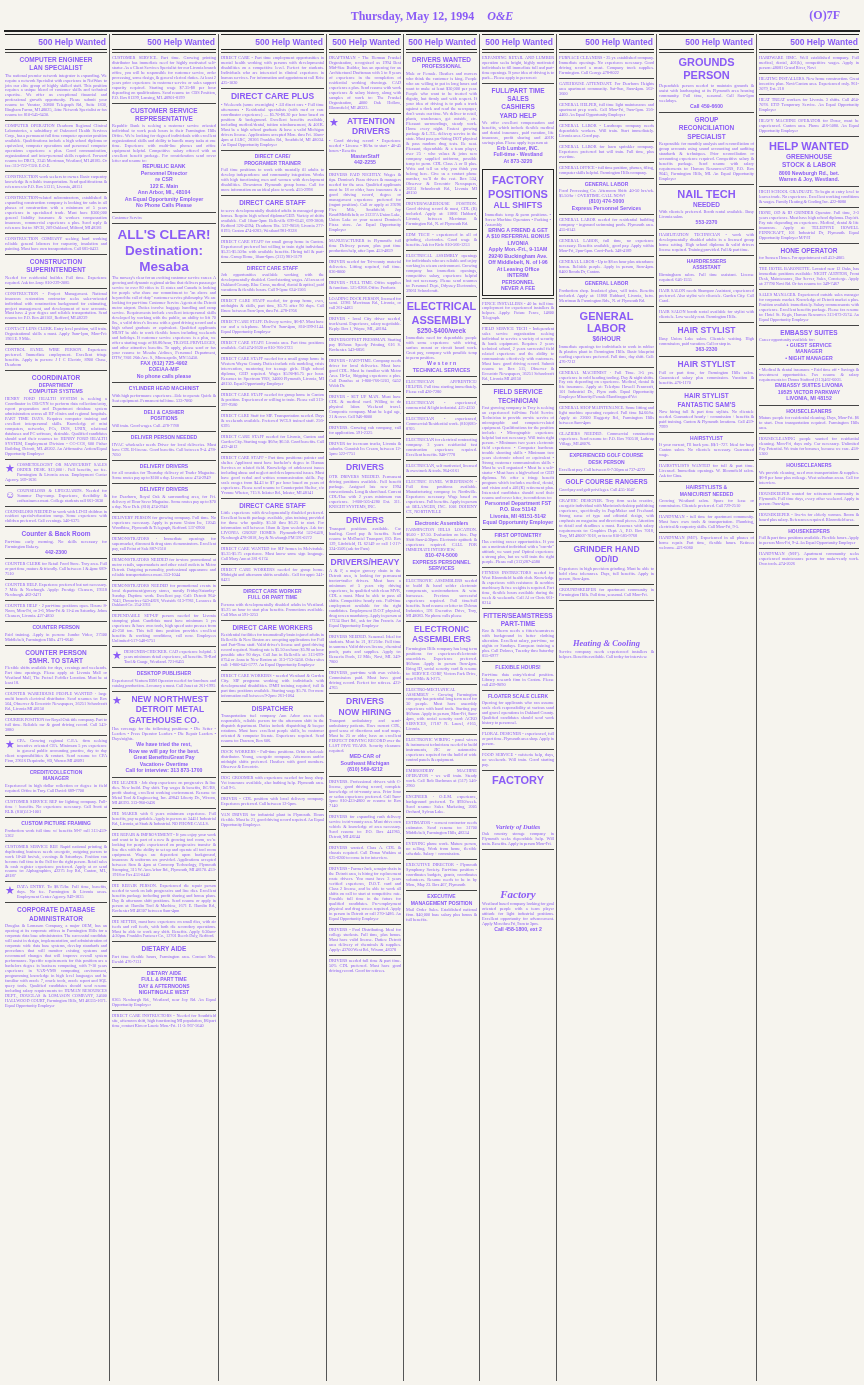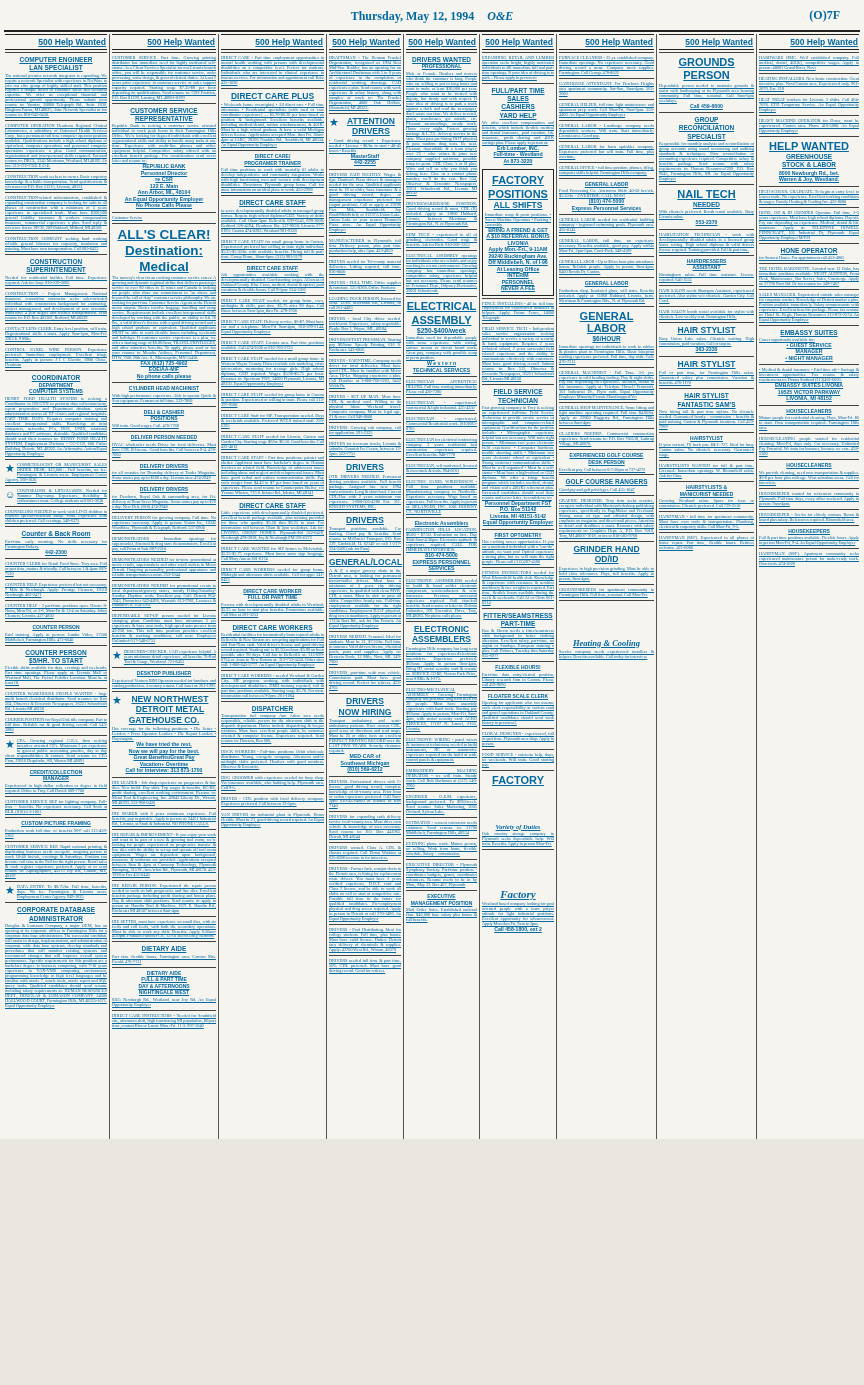--- a/index.html
+++ b/index.html
@@ -1,17 +1,17 @@
 <!DOCTYPE html>
 <html><head>
 <meta charset="utf-8">
 <style>
   html,body{margin:0;padding:0;background:#e9e7e0;}
-  #page{position:relative;width:864px;height:1139px;background:#f6f4ee;color:#0369a1;
-    font-family:"Liberation Serif","DejaVu Serif",serif;overflow:hidden;text-decoration:underline;}
+  #page{position:relative;width:864px;height:1385px;background:#f6f4ee;color:#8b5cf6;
+    font-family:"Liberation Serif","DejaVu Serif",serif;overflow:hidden;}
   #topbar{height:30px;position:relative;border-bottom:2px solid #222;margin:0 4px;}
   #dateline{position:absolute;left:0;right:0;top:9px;text-align:center;font-size:12px;font-weight:bold;}
   #dateline .oe{font-style:italic;margin-left:10px;}
   #pagenum{position:absolute;right:20px;top:8px;font-size:12px;font-weight:bold;}
   #cols{display:flex;height:1347px;padding:2px 3px 0 3px;}
   .col{overflow:hidden;border-right:1px solid #555;padding:0 2px;box-sizing:border-box;flex:none;}
   .col:last-child{border-right:none;}
   .c0{width:107px}.c1{width:109px}.c2{width:108px}.c3{width:77px}.c4{width:76px}
   .c5{width:77px}.c6{width:100px}.c7{width:100px}.c8{width:104px}
   .colhead{border:1px solid #222;border-left:none;border-right:none;font-family:"Liberation Sans",sans-serif;
@@ -163,21 +163,21 @@
           <div class="t">Ann Arbor, MI., 48104</div>
           <div class="t">An Equal Opportunity Employer</div>
           <div class="t">No Phone Calls Please</div>
         </div>
         <div class="ad">
           <div class="b">Customer Service</div>
         </div>
         <div class="ad">
           <div class="h s5">ALL'S CLEAR!</div>
           <div class="h s5">Destination:</div>
-          <div class="h s5">Medical</div>
+          <div class="h s5">Mesaba</div>
           <div class="b">The runway's clear for an exciting customer service career. A growing and dynamic regional airline that delivers passenger service to over 80 cities in 15 states and Canada is looking for people who share our commitment to "an above and beyond the call of duty" customer service philosophy. We are looking for part-time Customer Service Agents at the Detroit metro airport. Duties involve baggage handling and ramp service. Requirements include excellent interpersonal skills developed by working with the public, an ability to lift 70 lbs., a valid driver's license with a good driving record and a high school graduate or equivalent. Qualified applicants MUST be able to work flexible hours including weekends and holidays. If customer service experience is a plus, we offer a starting wage of $6.86/hour, TRAVEL PRIVILEGES, and other attractive benefits. To apply, please send or fax your resume to Mesaba Airlines, Personnel Department, DTW, 7801 26th Ave. S., Minneapolis, MN 55450.</div>
           <div class="t">FAX (612) 725-4902</div>
           <div class="t">EOE/AA-M/F</div>
           <div class="t">No phone calls please</div>
         </div>
         <div class="ad">
           <div class="h s1">CYLINDER HEAD MACHINIST</div>
           <div class="b">With high performance experience. Able to operate Quide &amp; Seat equipment. Permanent full time. 533-7060</div>
         </div>
         <div class="ad">
@@ -398,21 +398,21 @@
         </div>
         <div class="ad">
           <div class="h s3">DRIVERS</div>
           <div class="b">OTR DRIVERS NEEDED. Permanent driving positions available. Full benefit package. Assigned late new 1994 conventionals. Long &amp; short haul. Current CDL/Haz with 2 years minimum van experience. 1-800-505-4280 Ext. 311. KNIGHT SYSTEMS, INC.</div>
         </div>
         <div class="ad">
           <div class="h s3">DRIVERS</div>
           <div class="b">Transport positions available. Car hauling. Good pay &amp; benefits. Send resume to McDaniel Transport, P.O. Box 129, Litchfield, IL 62149 or call 1-217-324-3506 (ask for Pam)</div>
         </div>
         <div class="ad">
-          <div class="h s3">GENERAL/LOCAL</div>
+          <div class="h s3">DRIVERS/HEAVY</div>
           <div class="b">A &amp; P, a major grocery chain in the Detroit area, is looking for permanent tractor-trailer drivers. Must have a minimum of 5 years city driving experience, be qualified with clean MVR, CDL a must. Must be able to pass all shifts. Competitive hourly rate. Full-time employment available for the right candidates. Employment D.O.T physical, drug screen mandatory. Apply in person at 17334 Burt Rd., ask for Jim Francis. An Equal Opportunity Employer</div>
         </div>
         <div class="ad">
           <div class="b">DRIVERS NEEDED. Seasonal. Ideal for students. Must be 21, $7.25/hr. Full time in summer. Valid drivers license, chemical pools, parts and supplies. Apply to: Besseria Pools, 12 Mile, Novi, MI. 349-7800</div>
         </div>
         <div class="ad">
           <div class="b">DRIVERS, part-time with own vehicle. Commission paid. Must have good driving record. Perfect for retirees. 422-4765</div>
         </div>
         <div class="ad">
           <div class="h s3">DRIVERS</div>

